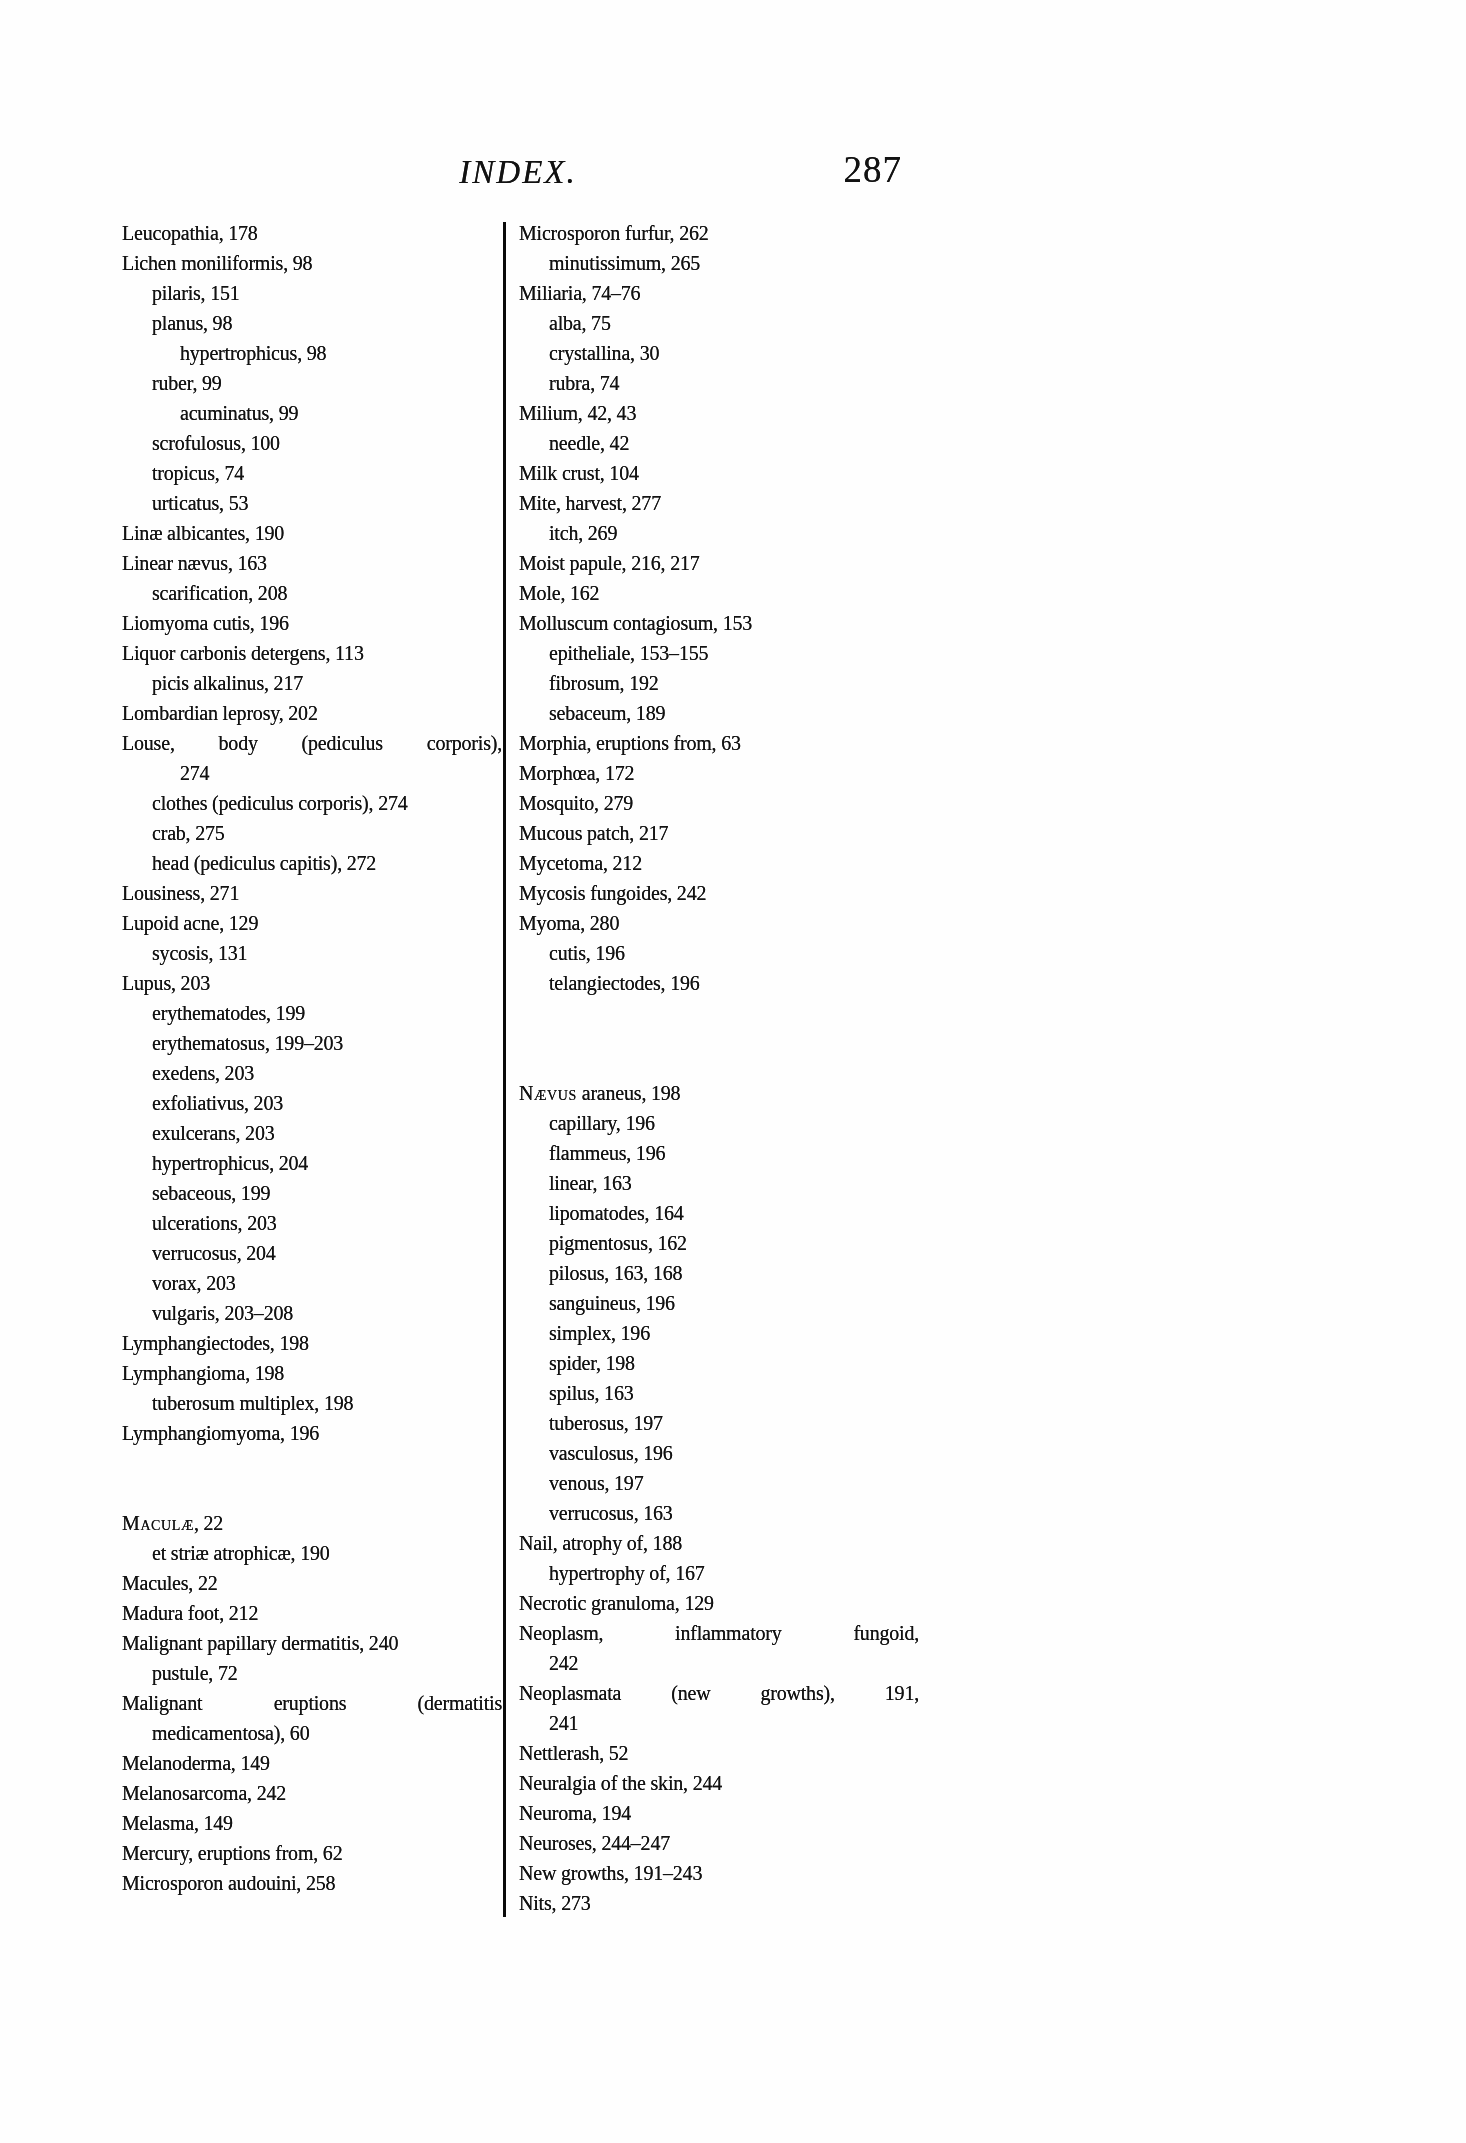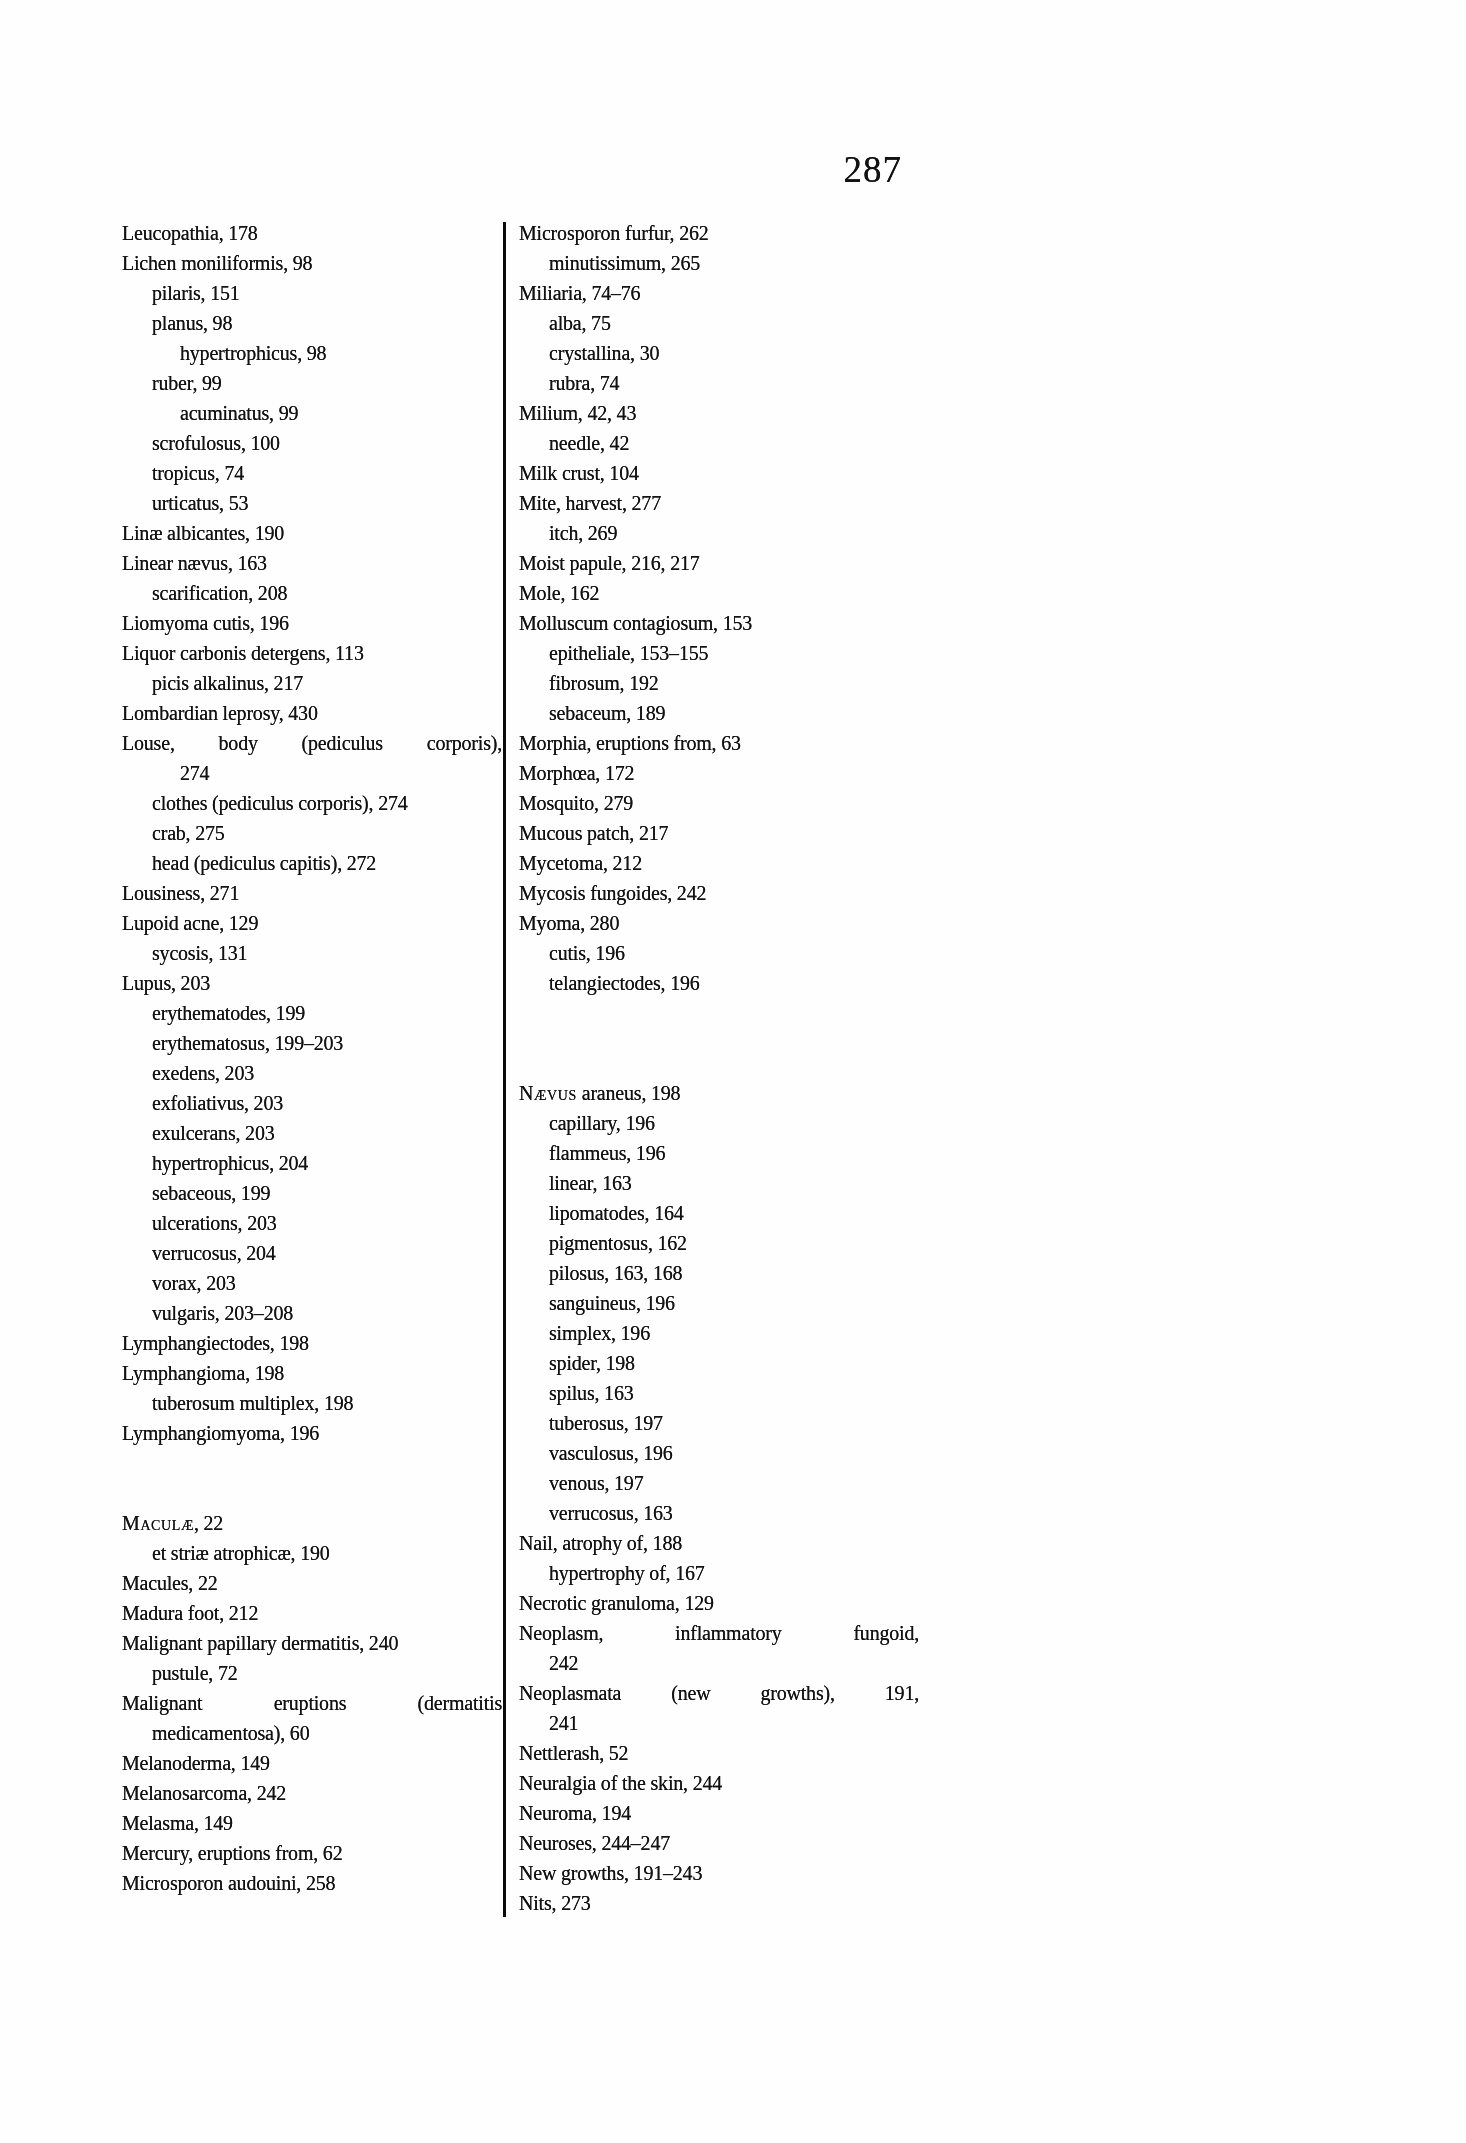--- a/index.html
+++ b/index.html
@@ -39,41 +39,42 @@
   .spread{white-space:normal;text-align:justify;text-align-last:justify;overflow:hidden;}
   .gap-l{margin-top:60px;}
   .gap-r{margin-top:80px;}
   .sc{font-variant:small-caps;letter-spacing:0.6px;}
 </style>
 </head>
 <body>
 
 <div class="page">
   <div class="header">
+    <div class="title">INDEX.</div>
     <div class="pagenum">287</div>
   </div>
   <div class="content">
     <div class="col col-left" id="col-left">
         <div class="line">Leucopathia, 178</div>
         <div class="line">Lichen moniliformis, 98</div>
         <div class="line ind1">pilaris, 151</div>
         <div class="line ind1">planus, 98</div>
         <div class="line ind2">hypertrophicus, 98</div>
         <div class="line ind1">ruber, 99</div>
         <div class="line ind2">acuminatus, 99</div>
         <div class="line ind1">scrofulosus, 100</div>
         <div class="line ind1">tropicus, 74</div>
         <div class="line ind1">urticatus, 53</div>
         <div class="line">Linæ albicantes, 190</div>
         <div class="line">Linear nævus, 163</div>
         <div class="line ind1">scarification, 208</div>
         <div class="line">Liomyoma cutis, 196</div>
         <div class="line">Liquor carbonis detergens, 113</div>
         <div class="line ind1">picis alkalinus, 217</div>
-        <div class="line">Lombardian leprosy, 430</div>
+        <div class="line">Lombardian leprosy, 202</div>
         <div class="line spread">Louse, body (pediculus corporis),</div>
         <div class="line ind2">274</div>
         <div class="line ind1">clothes (pediculus corporis), 274</div>
         <div class="line ind1">crab, 275</div>
         <div class="line ind1">head (pediculus capitis), 272</div>
         <div class="line">Lousiness, 271</div>
         <div class="line">Lupoid acne, 129</div>
         <div class="line ind1">sycosis, 131</div>
         <div class="line">Lupus, 203</div>
         <div class="line ind1">erythematodes, 199</div>

